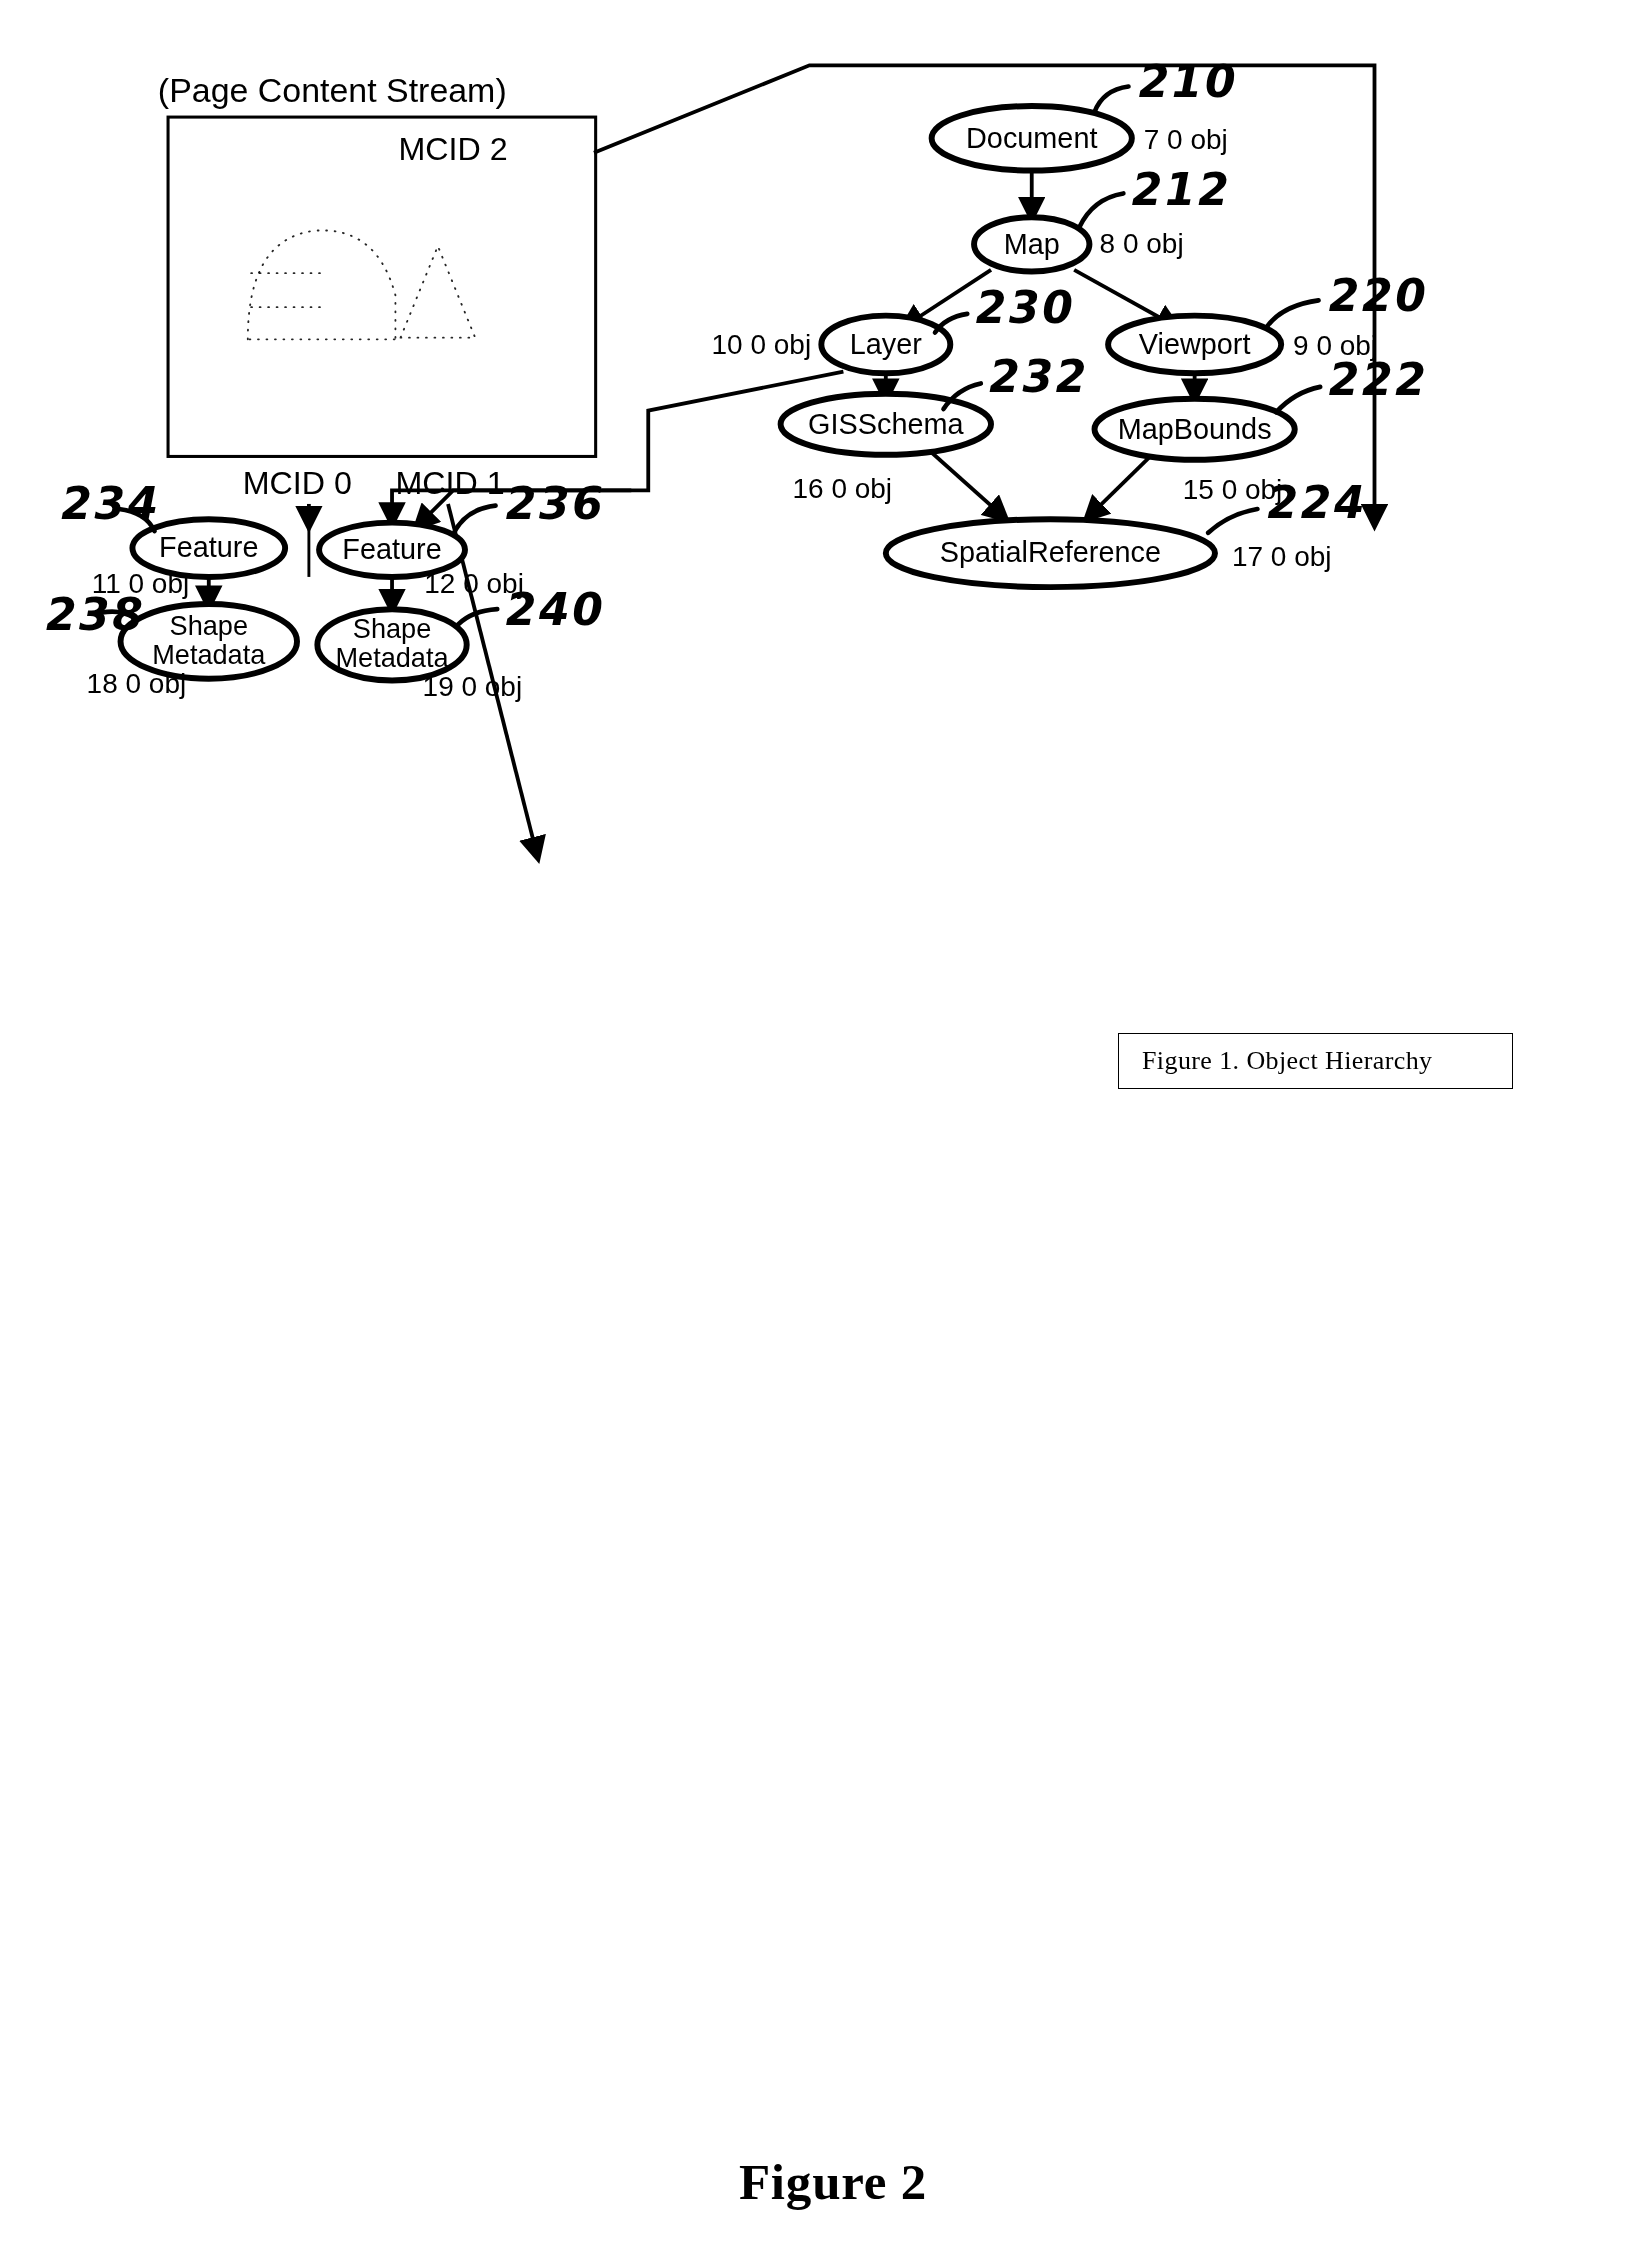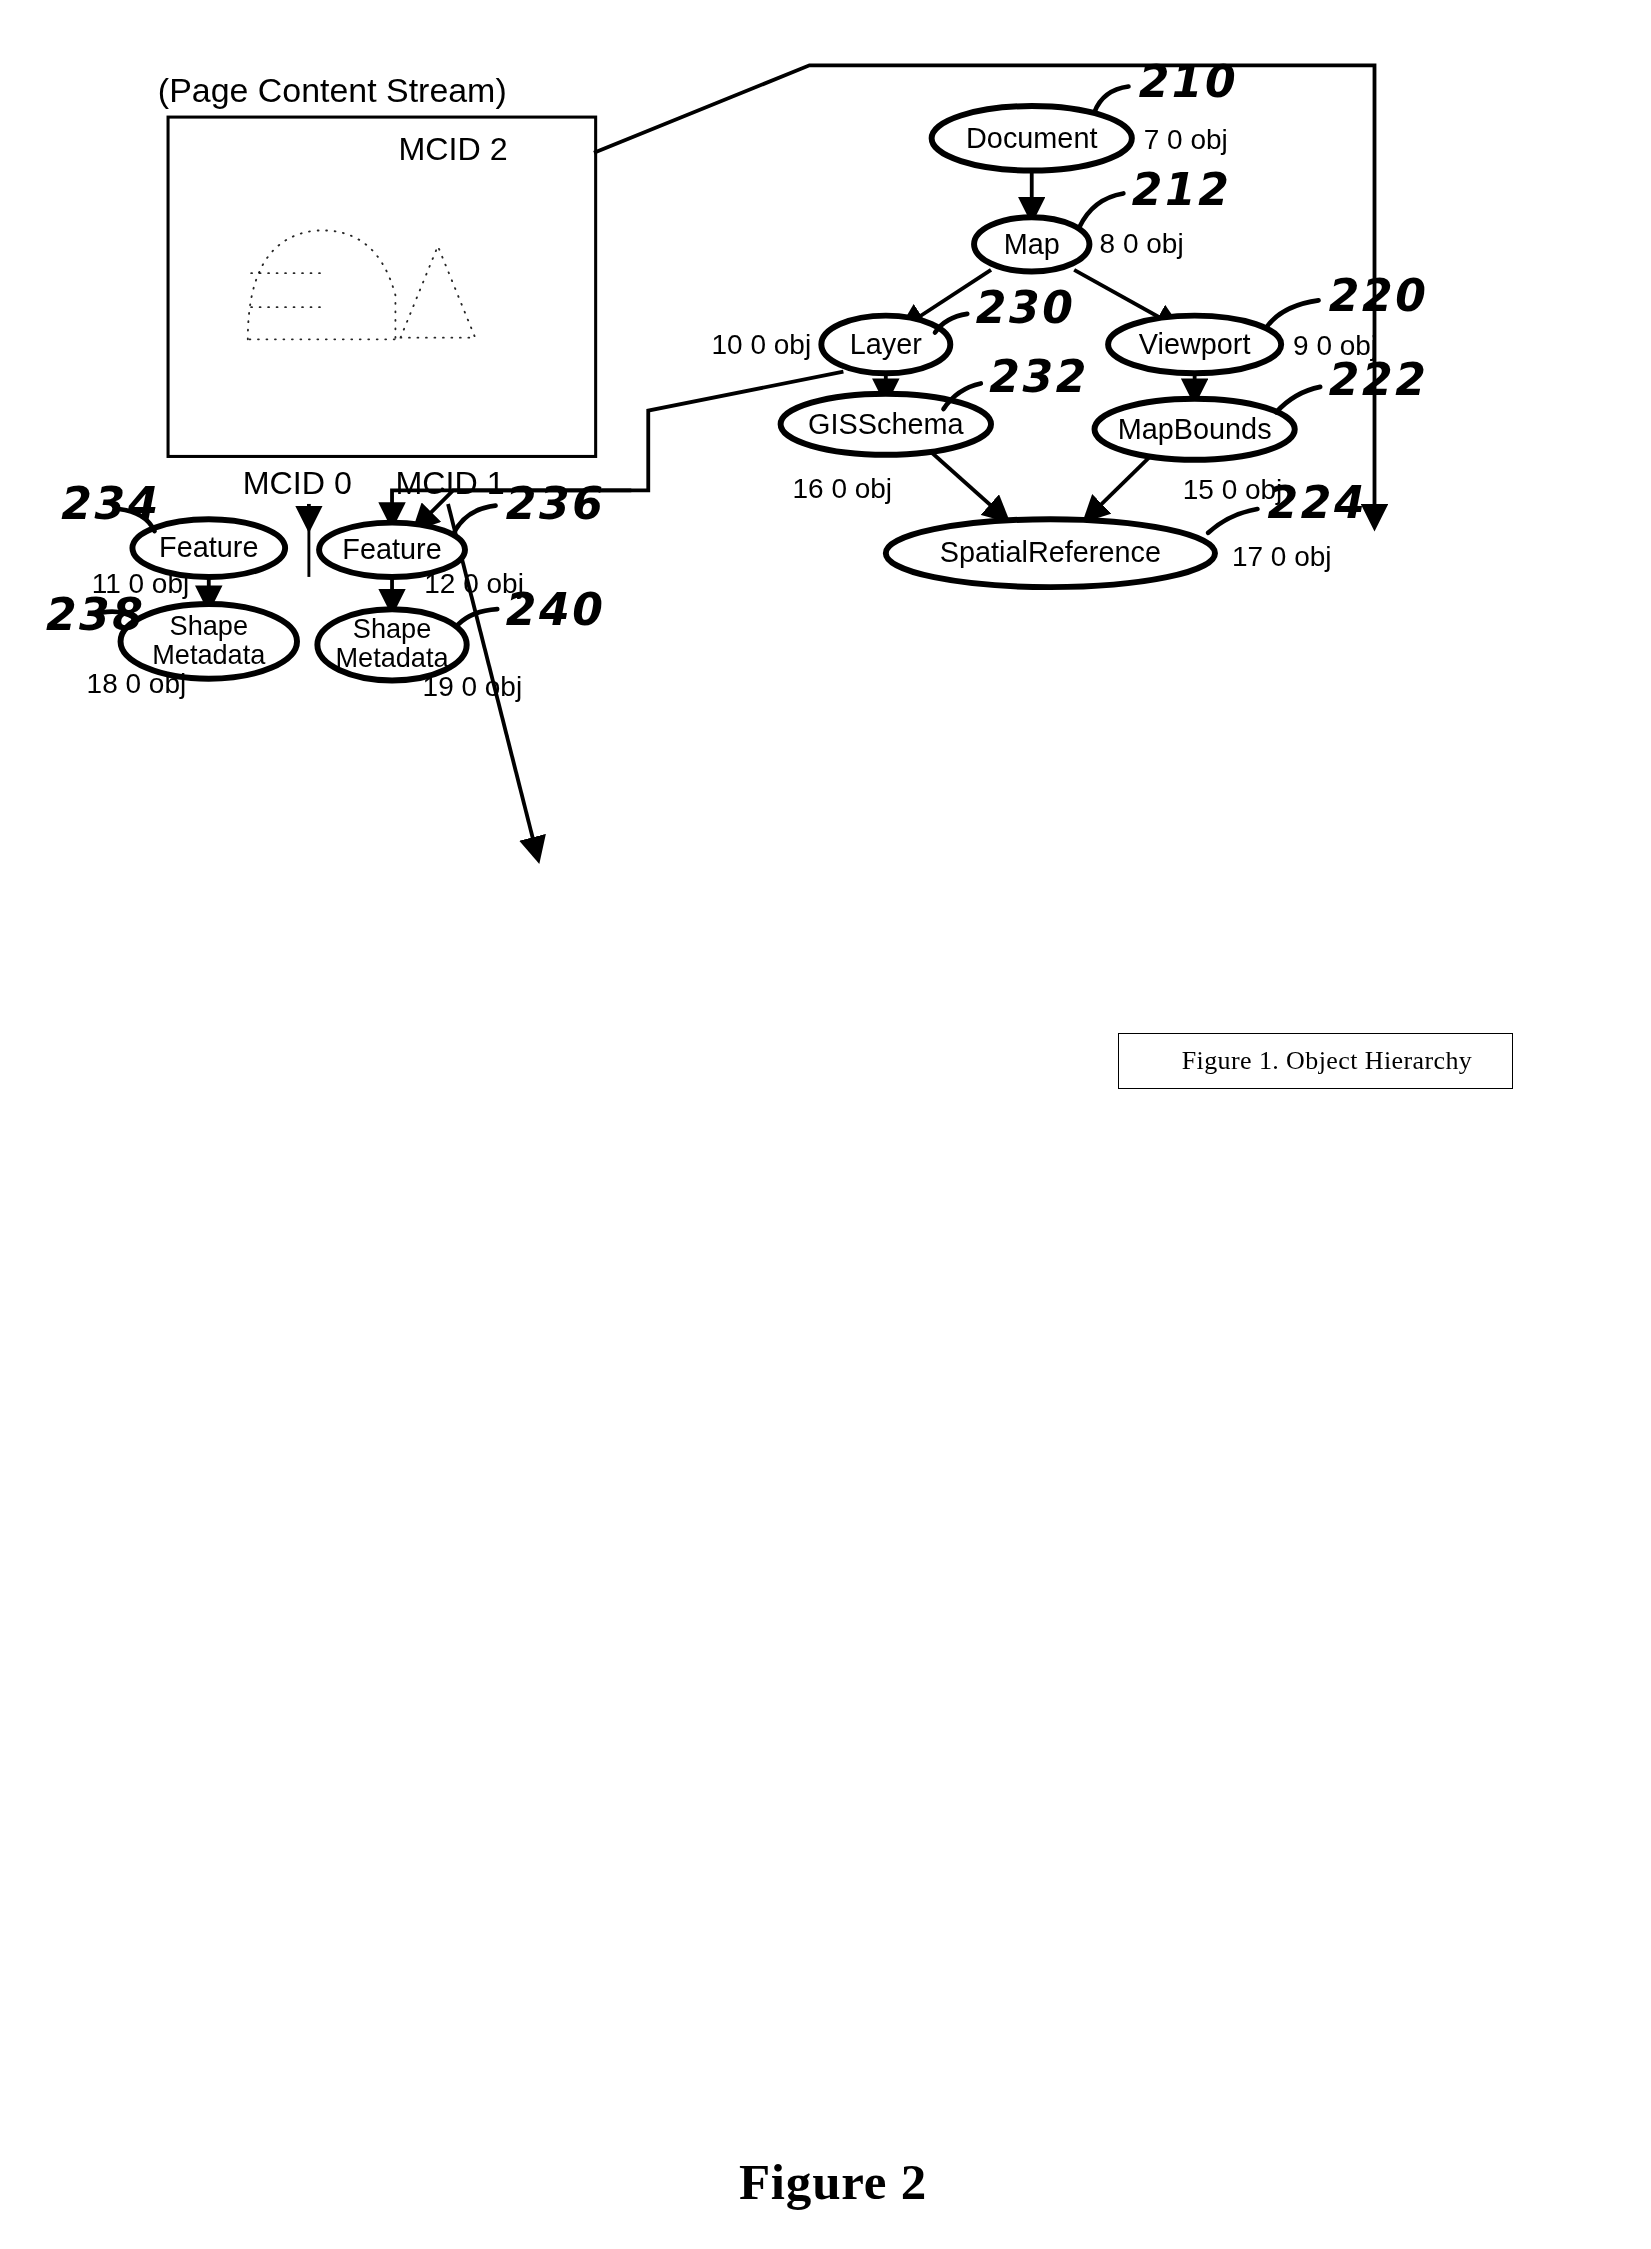--- a/index.html
+++ b/index.html
@@ -109,21 +109,20 @@
     stroke-linecap: round;
     opacity: 0.85;
   }
   .caption-box {
     position: absolute;
     border: 1.7px solid #000000;
     background: #ffffff;
     box-sizing: border-box;
     display: flex;
     align-items: center;
-    justify-content: center;
     padding-left: 23px;
   }
   .caption-box-text {
     font-family: "Liberation Serif", serif;
     font-size: 26px;
     color: #000000;
     letter-spacing: 0.4px;
     white-space: nowrap;
   }
   .figure-caption {

